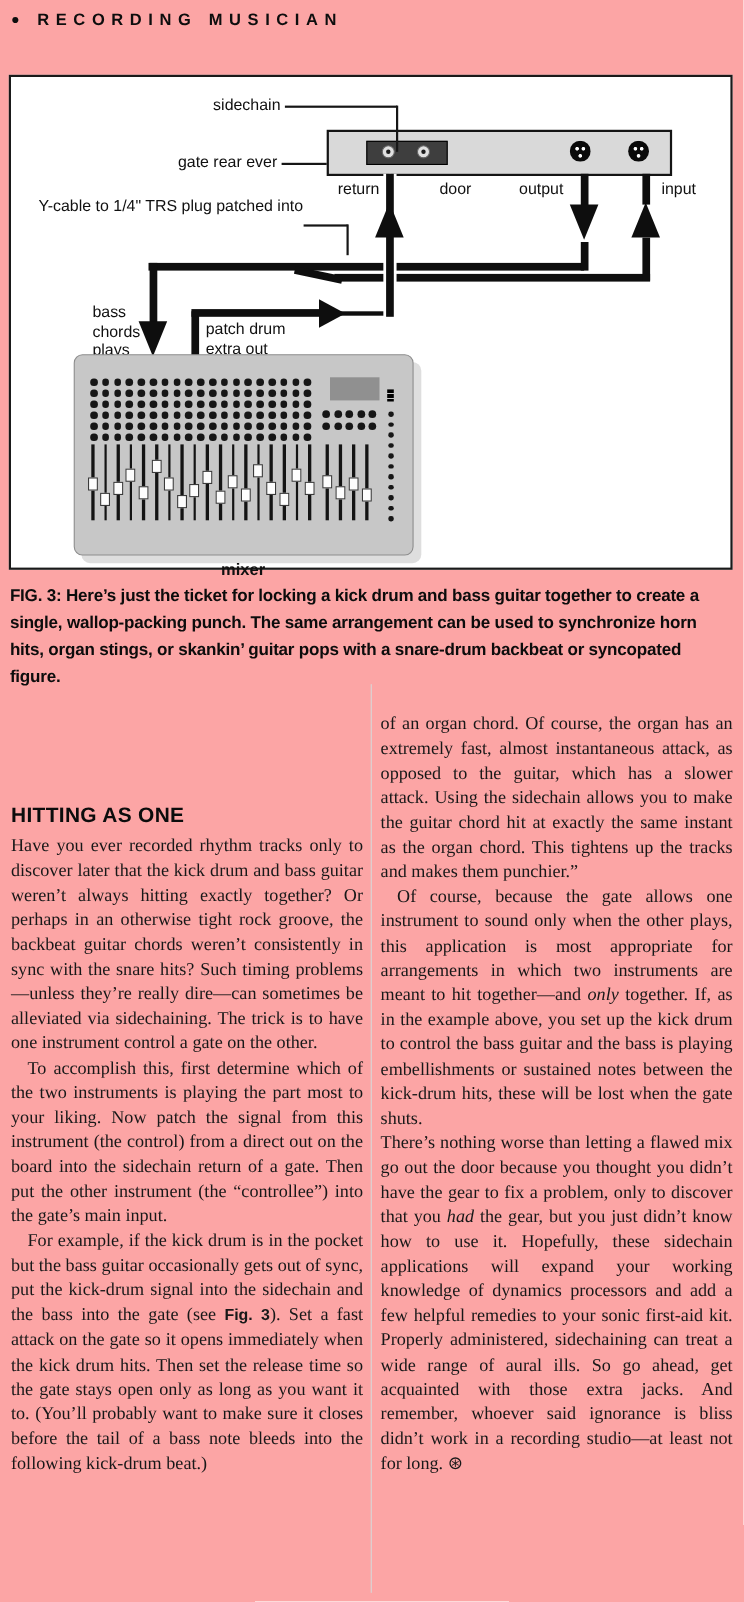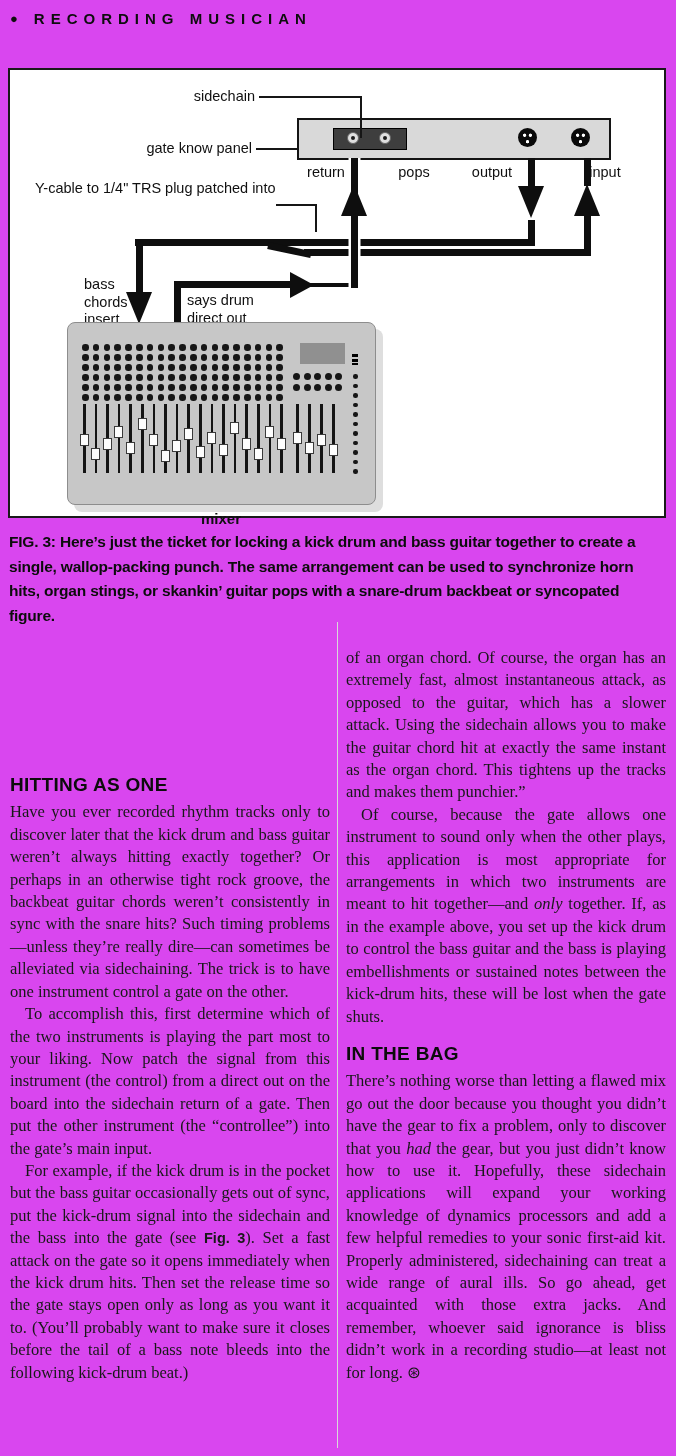--- a/index.html
+++ b/index.html
@@ -1,16 +1,16 @@
 <!DOCTYPE html>
 <html><head>
 <meta charset="utf-8">
 <style>
   html,body{margin:0;padding:0;background:#ffffff;}
-  #page{position:relative;width:676px;height:1456px;background:#d946ef;overflow:hidden;
+  #page{position:relative;width:676px;height:1456px;background:#fca5a5;overflow:hidden;
         font-family:"Liberation Serif",serif;color:#151515;}
 
   
   .masthead{position:absolute;left:10px;top:10px;font-family:"Liberation Sans",sans-serif;
             font-weight:bold;font-size:15px;letter-spacing:6px;color:#0d0d0d;white-space:nowrap;}
   .masthead .bullet{font-size:13px;letter-spacing:0;margin-right:16px;vertical-align:1px;}
 
   
   .figure{position:absolute;left:8px;top:68px;width:654px;height:446px;border:2px solid #1a1a1a;background:#fff;}
   .dlabel{position:absolute;font-family:"Liberation Sans",sans-serif;font-size:14.5px;color:#101010;white-space:nowrap;line-height:17.5px;}
@@ -69,33 +69,33 @@
     <div class="dark-rect"></div>
     <div class="jack" style="left:337px;top:62px;"></div>
     <div class="jack" style="left:369px;top:62px;"></div>
     <div class="xlr" style="left:508px;top:58px;"></div>
     <div class="xlr" style="left:561px;top:58px;"></div>
 
     <div class="dlabel" style="left:150px;top:18px;width:95px;text-align:right;">sidechain</div>
     <div class="cline" style="left:249px;top:26px;width:102px;height:1.5px;"></div>
     <div class="cline" style="left:350px;top:26px;width:1.5px;height:42px;"></div>
 
-    <div class="dlabel" style="left:103px;top:70px;width:139px;text-align:right;">gate know panel</div>
+    <div class="dlabel" style="left:103px;top:70px;width:139px;text-align:right;">gate rear ever</div>
     <div class="cline" style="left:246px;top:78px;width:41px;height:1.5px;"></div>
 
     <div class="dlabel" style="left:25px;top:110px;">
       <div>Y-cable to 1/4" TRS plug patched into</div>
     </div>
     <div class="cline" style="left:266px;top:134px;width:40px;height:1.5px;"></div>
     <div class="cline" style="left:305px;top:134px;width:1.5px;height:28px;"></div>
 
     <div class="dlabel ctr" style="left:316px;top:94px;">return</div>
-    <div class="dlabel ctr" style="left:404px;top:94px;">pops</div>
+    <div class="dlabel ctr" style="left:404px;top:94px;">door</div>
     <div class="dlabel ctr" style="left:482px;top:94px;">output</div>
-    <div class="dlabel ctr" style="left:586px;top:94px;padding-left:18px;">input</div>
+    <div class="dlabel ctr" style="left:598px;top:94px;padding-left:18px;">input</div>
 
     <div class="tline" style="left:125px;top:169px;width:396px;height:7px;"></div>
     <div class="tline" style="left:294px;top:179px;width:287px;height:7px;"></div>
     <div class="tline" style="left:258px;top:172px;width:44px;height:6.5px;transform:rotate(12deg);transform-origin:left center;"></div>
 
     <div class="tline" style="left:125.5px;top:169px;width:7px;height:57px;"></div>
     <div class="arr arr-down" style="left:116px;top:222px;"></div>
 
     <div class="tline" style="left:517.5px;top:88px;width:7px;height:30px;"></div>
     <div class="arr arr-down" style="left:508px;top:116px;"></div>
@@ -108,25 +108,25 @@
     <div class="tline" style="left:163.5px;top:213px;width:7px;height:41px;"></div>
     <div class="tline" style="left:163.5px;top:211px;width:117px;height:7px;"></div>
     <div class="arr arr-right" style="left:280px;top:201.5px;"></div>
     <div class="tline" style="left:300px;top:212.5px;width:41px;height:4px;"></div>
     <div class="tline halo" style="left:340.5px;top:88px;width:7px;height:130px;"></div>
     <div class="arr arr-up" style="left:331px;top:114px;"></div>
 
     <div class="dlabel" style="left:74px;top:206px;">
       <div>bass</div>
       <div>chords</div>
-      <div>insert</div>
+      <div>plays</div>
     </div>
     <div class="dlabel" style="left:177px;top:222px;">
-      <div>says drum</div>
-      <div>direct out</div>
+      <div>patch drum</div>
+      <div>extra out</div>
     </div>
 
     <div class="mixer">
       <div class="display"></div>
       <div class="glyph"></div>
     <div class="knob" style="left: 14px; top: 21px; width: 6.5px; height: 6.5px;"></div>
         <div class="knob" style="left: 14px; top: 31px; width: 6.5px; height: 6.5px;"></div>
         <div class="knob" style="left: 14px; top: 41px; width: 6.5px; height: 6.5px;"></div>
         <div class="knob" style="left: 14px; top: 51px; width: 6.5px; height: 6.5px;"></div>
         <div class="knob" style="left: 14px; top: 61px; width: 6.5px; height: 6.5px;"></div>
@@ -314,17 +314,16 @@
   <div class="article">
       <div class="col">
         <h2>HITTING AS ONE</h2>
         <p><span>Have you ever recorded rhythm tracks only to discover later that the kick drum and bass guitar weren’t always hitting exactly together? Or perhaps in an otherwise tight rock groove, the backbeat guitar chords weren’t consistently in sync with the snare hits? Such timing problems—unless they’re really dire—can sometimes be alleviated via sidechaining. The trick is to have one instrument control a gate on the other.</span></p>
         <p class="ind"><span>To accomplish this, first determine which of the two instruments is playing the part most to your liking. Now patch the signal from this instrument (the control) from a direct out on the board into the sidechain return of a gate. Then put the other instrument (the “controllee”) into the gate’s main input.</span></p>
         <p class="ind"><span>For example, if the kick drum is in the pocket but the bass guitar occasionally gets out of sync, put the kick-drum signal into the sidechain and the bass into the gate (see </span><span style="font-family: &quot;Liberation Sans&quot;, sans-serif; font-weight: bold; font-size: 14.5px;">Fig. 3</span><span>). Set a fast attack on the gate so it opens immediately when the kick drum hits. Then set the release time so the gate stays open only as long as you want it to. (You’ll probably want to make sure it closes before the tail of a bass note bleeds into the following kick-drum beat.)</span></p>
       </div>
       <div class="col col-right">
         <p><span>of an organ chord. Of course, the organ has an extremely fast, almost instantaneous attack, as opposed to the guitar, which has a slower attack. Using the sidechain allows you to make the guitar chord hit at exactly the same instant as the organ chord. This tightens up the tracks and makes them punchier.”</span></p>
         <p class="ind"><span>Of course, because the gate allows one instrument to sound only when the other plays, this application is most appropriate for arrangements in which two instruments are meant to hit together—and </span><span style="font-style: italic;">only</span><span> together. If, as in the example above, you set up the kick drum to control the bass guitar and the bass is playing embellishments or sustained notes between the kick-drum hits, these will be lost when the gate shuts.</span></p>
-        <h2 class="later">IN THE BAG</h2>
         <p><span>There’s nothing worse than letting a flawed mix go out the door because you thought you didn’t have the gear to fix a problem, only to discover that you </span><span style="font-style: italic;">had</span><span> the gear, but you just didn’t know how to use it. Hopefully, these sidechain applications will expand your working knowledge of dynamics processors and add a few helpful remedies to your sonic first-aid kit. Properly administered, sidechaining can treat a wide range of aural ills. So go ahead, get acquainted with those extra jacks. And remember, whoever said ignorance is bliss didn’t work in a recording studio—at least not for long. </span><span>⊛</span></p>
       </div>
     </div>
 </div>
 
 </body></html>

